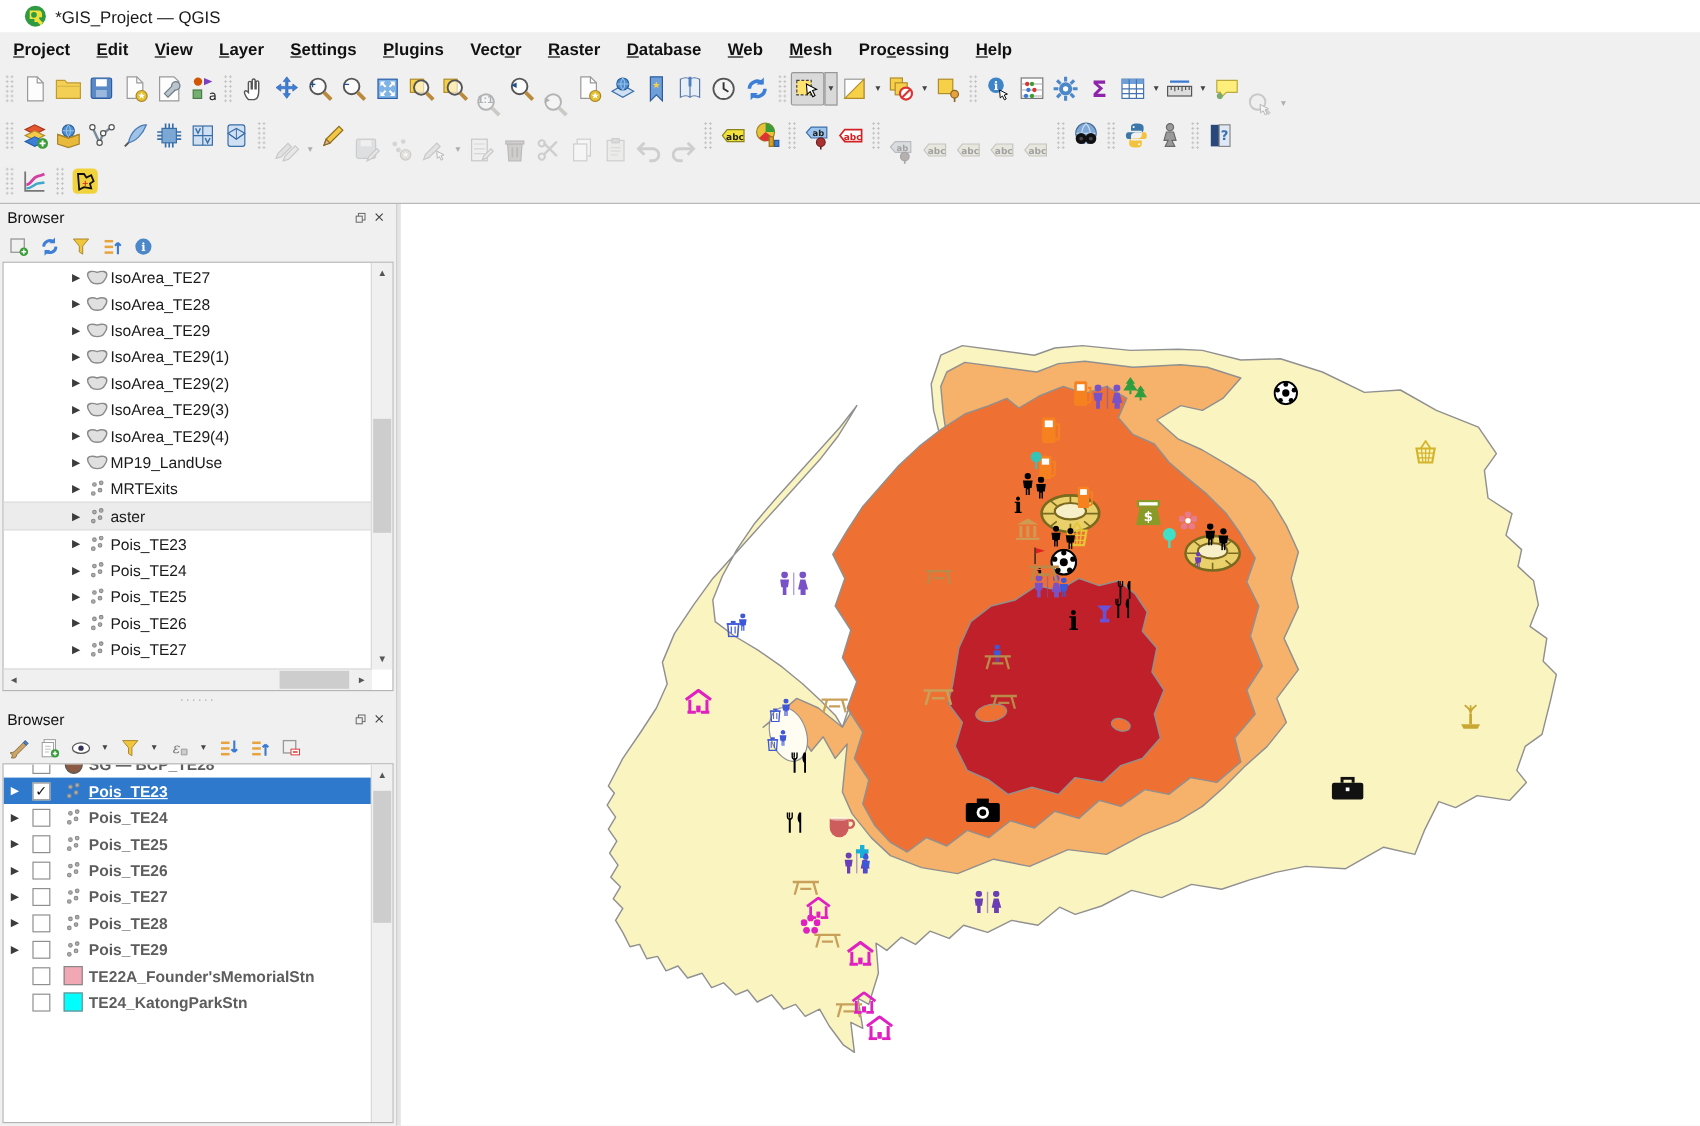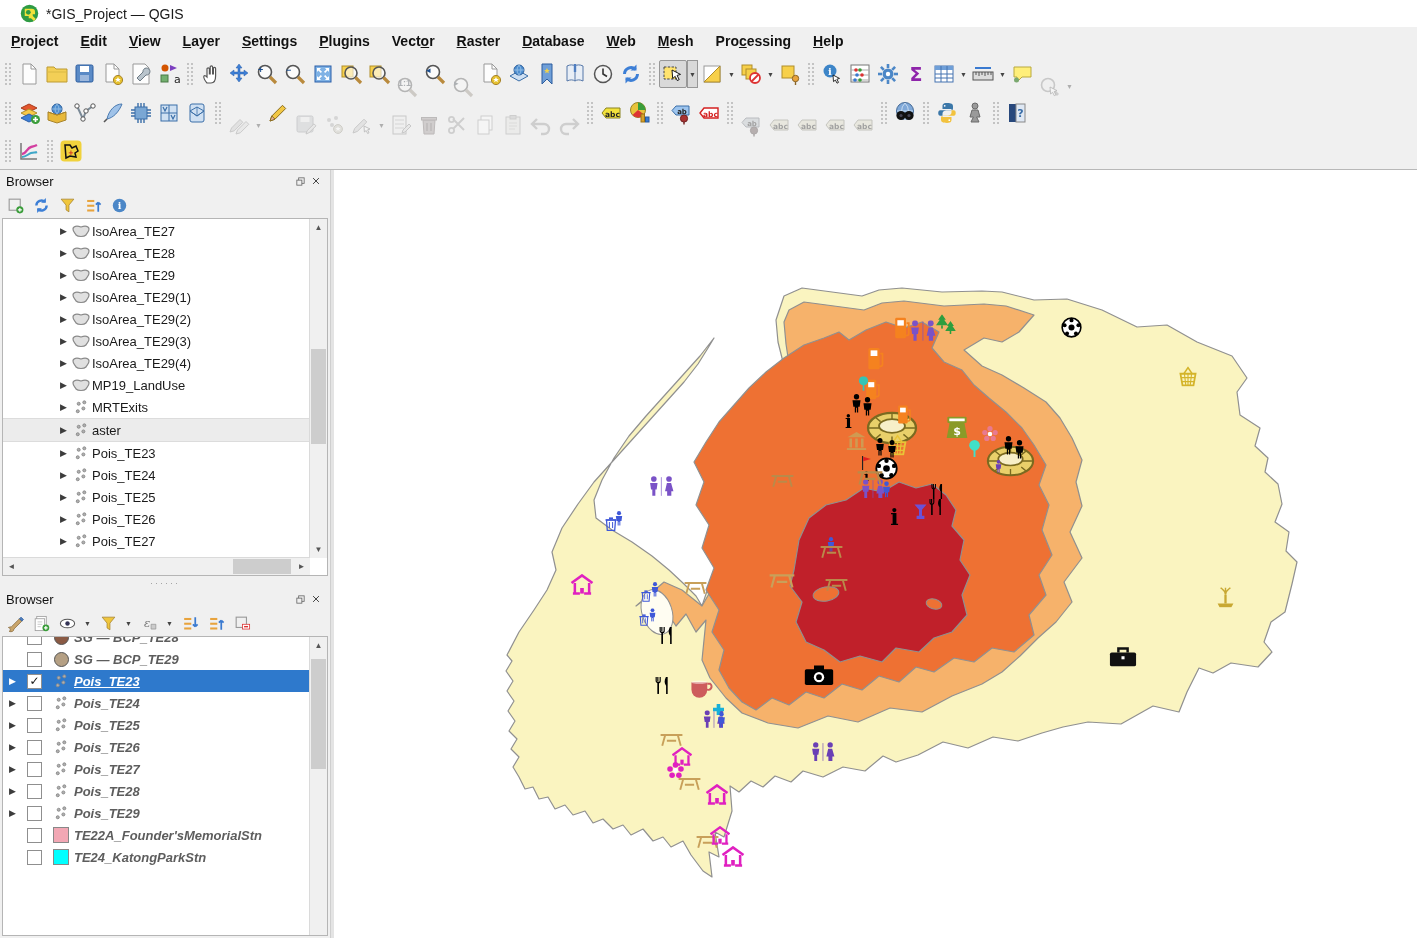--- a/index.html
+++ b/index.html
@@ -41,21 +41,21 @@
   .vscroll{position:absolute;right:0;top:0;bottom:0;width:17px;background:#f0f0f0;border-left:1px solid #dadada;}
   .hscroll{position:absolute;left:0;right:17px;bottom:0;height:17px;background:#f0f0f0;border-top:1px solid #dadada;display:flex;}
   .sarrow{width:17px;height:17px;display:flex;align-items:center;justify-content:center;color:#555;font-size:8px;}
   .sthumb{background:#cdcdcd;position:absolute;}
   .hsplit{height:10px;display:flex;align-items:center;justify-content:center;color:#9a9a9a;font-size:9px;letter-spacing:2px;}
   .lrow{height:22px;display:flex;align-items:center;font-size:13px;}
   .lrow .arr{width:12px;margin-left:6px;color:#3c3c3c;font-size:9px;}
   .lrow .noarr{width:12px;margin-left:6px;}
   .lrow .cb{width:13px;height:13px;border:1px solid #8f8f8f;background:#fff;margin:0 6px 0 6px;display:flex;align-items:center;justify-content:center;font-size:12px;font-weight:bold;color:#111;}
   .lrow .sym{width:26px;display:flex;justify-content:center;align-items:center;}
-  .lname{font-weight:bold;font-style:italic;color:#5d5d5d;white-space:nowrap;}
+  .lname{font-weight:bold;color:#5d5d5d;white-space:nowrap;}
   .lrow.sel{background:#2e79cc;}
   .lrow.sel .lname{color:#fff;text-decoration:underline;}
   .mapcanvas{position:absolute;left:334px;top:0;width:1083px;height:768px;background:#fff;overflow:hidden;}
   .poi{position:absolute;}
 </style>
 </head>
 <body>
 
 <svg width="0" height="0" style="position:absolute" aria-hidden="true">
 <defs>
@@ -1236,28 +1236,20 @@
       <div class="treewrap">
         <div id="layer-rows" style="position:absolute;left:0;top:-11px;right:17px;">
             <div class="lrow">
               <span class="noarr"></span>
               <span class="cb"></span>
               <span class="sym">
                 <span style="width: 13px; height: 13px; border-radius: 50%; border: 1px solid rgb(85, 85, 85); background: rgb(138, 90, 68);"></span>
               </span>
               <span class="lname">SG — BCP_TE28</span>
             </div>
-            <div class="lrow">
-              <span class="noarr"></span>
-              <span class="cb"></span>
-              <span class="sym">
-                <span style="width: 13px; height: 13px; border-radius: 50%; border: 1px solid rgb(85, 85, 85); background: rgb(181, 160, 132);"></span>
-              </span>
-              <span class="lname">SG — BCP_TE29</span>
-            </div>
             <div class="lrow sel">
               <span class="arr" style="color: rgb(255, 255, 255);">▶</span>
               <span class="cb">✓</span>
               <span class="sym">
                 <svg width="15" height="15">
                   <use href="#b-points" xlink:href="#b-points"></use>
                 </svg>
               </span>
               <span class="lname">Pois_TE23</span>
             </div>

